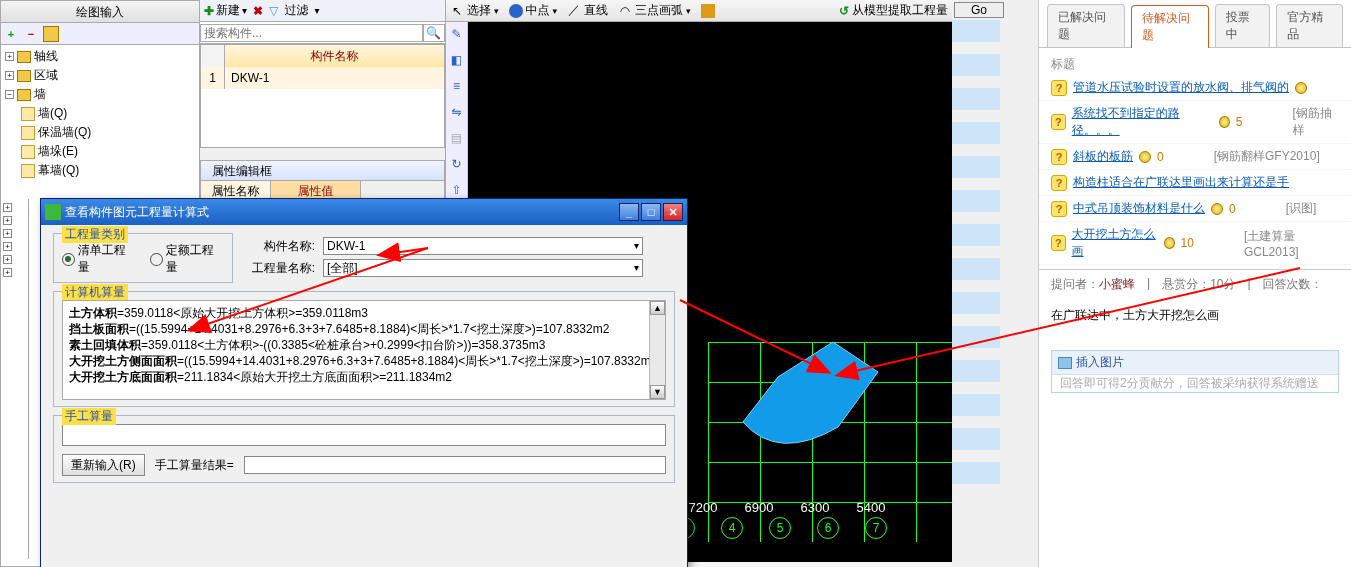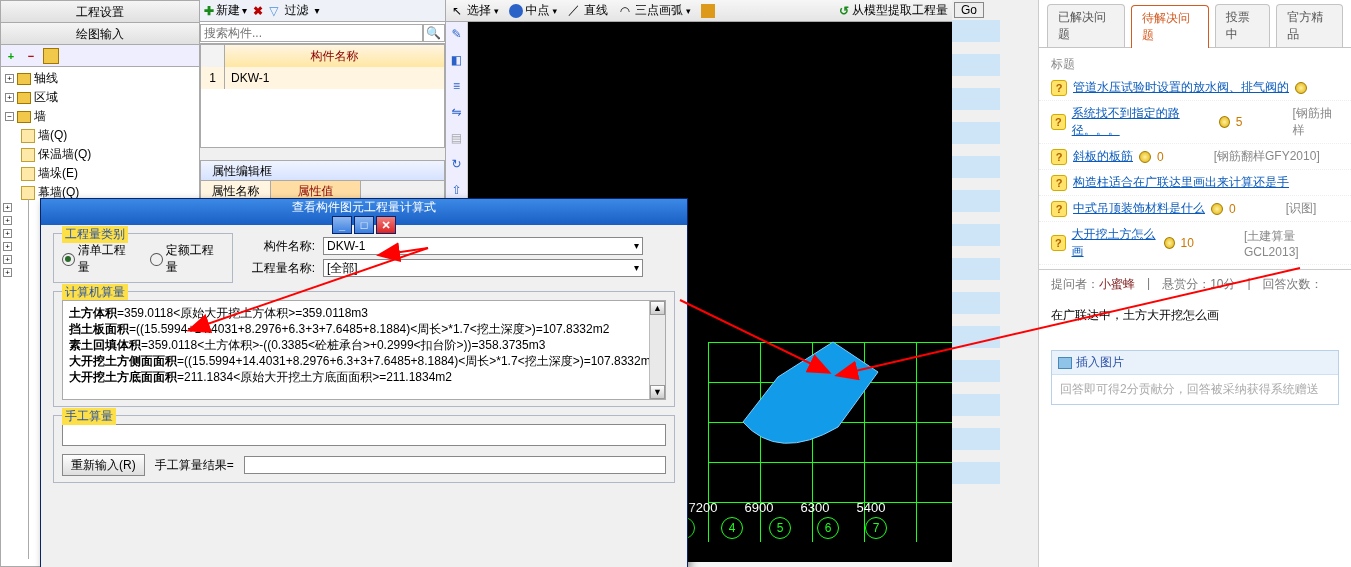--- a/index.html
+++ b/index.html
@@ -87,21 +87,21 @@
   .blue-shape { position:absolute; left:270px; top:310px; width:150px; height:120px; }
   .blue-shape svg { width:100%; height:100%; }
 
   .dim-row { position:absolute; left:210px; top:478px; color:#fff; font-size:13px; display:flex; gap:6px; }
   .dim-row span { width:50px; text-align:center; }
   .circ-row { position:absolute; left:205px; top:495px; display:flex; gap:26px; }
   .circ { width:22px; height:22px; border:1px solid #1aff1a; border-radius:50%; color:#1aff1a; font-size:12px; display:flex; justify-content:center; align-items:center; }
 
   
   .dialog { position:absolute; left:40px; top:198px; width:648px; height:370px; background:#f0f0f0; border:1px solid #0a246a; box-shadow:3px 3px 8px rgba(0,0,0,0.4); z-index:50; }
-  .dlg-title { height:26px; background: linear-gradient(#3b89e6,#1a5fc4); color:#fff; display:flex; align-items:center; padding:0 4px;flex-direction:column; }
+  .dlg-title { height:26px; background: linear-gradient(#3b89e6,#1a5fc4); color:#fff; display:flex; align-items:center; padding:0 4px; }
   .dlg-title .grn-file { width:16px; height:16px; background:#3cb83c; margin-right:4px; }
   .dlg-title .ttl { flex:1; }
   .win-btns { display:flex; gap:2px; }
   .win-btn { width:20px; height:18px; border:1px solid #0a246a; display:flex; justify-content:center; align-items:center; font-size:11px; font-weight:bold;}
   .wb-min,.wb-max { background: linear-gradient(#8fb8f0,#3b7fe0); color:#fff;}
   .wb-close { background: linear-gradient(#f08080,#d22); color:#fff;}
 
   .dlg-body { padding:8px 12px; height:340px; overflow:auto; }
   .fieldset { border:1px solid #b0b8c8; padding:8px 8px 6px; margin-bottom:8px; position:relative; }
   .legend { position:absolute; top:-8px; left:8px; background:#fde047; padding:0 3px; color:#2a52a8; }
@@ -119,21 +119,21 @@
   .calc-scroll { position:absolute; right:0; top:0; width:16px; height:100%; background:#e9e9e9; border-left:1px solid #bbb; }
   .calc-scroll .sc-btn { height:14px; background: linear-gradient(#fff,#ccc); border:1px solid #999; font-size:9px; text-align:center; line-height:12px; }
   .input-box { border:1px solid #888; height:18px; flex:1; background:#fff; }
 
   .btn-row { display:flex; gap:10px; margin-top:8px; align-items:center;justify-content:flex-end; }
   .std-btn { border:1px solid #888; background: linear-gradient(#fefefe,#dedede); height:22px; padding:0 8px; line-height:20px; }
 
   
   .stripe-col { position:absolute; left:952px; top:0; width:48px; height:567px; }
   .stripe { height:22px; background:#cde5f6; margin-bottom:12px; }
-  .go-btn { display:inline-block; padding:0 6px; border:1px solid #888; margin:2px; background:#eee;text-align:center; }
+  .go-btn { display:inline-block; padding:0 16px; border:1px solid #888; margin:2px; background:#eee;text-align:center; }
 
   
   .right-pane { position:absolute; left:1038px; top:0; right:0; height:567px; background:#fff; border-left:1px solid #ccc; }
   .tabs { display:flex; border-bottom:1px solid #c4c4c4; padding:4px 8px 0; gap:6px; }
   .tab { padding:4px 10px; border:1px solid #c4c4c4; border-bottom:none; border-radius:4px 4px 0 0; background:#f2f2f2; color:#555; }
   .tab.active { background:#fff; color:#d45a20; border-color:#d45a20 #d45a20 #fff; position:relative; top:1px; }
 
   .qtitle { color:#888; padding:8px 12px 2px; }
   .qitem { display:flex; align-items:center; gap:6px; padding:4px 12px; border-bottom:1px dotted #eee; }
   .qmark { width:16px; height:16px; background:#ffe36b; border-radius:3px; border:1px solid #d2aa00; color:#b06000; font-weight:bold; display:flex; justify-content:center; align-items:center; font-size:11px; }
@@ -142,34 +142,33 @@
   .badge-num { color:#ca7800; }
   .cat-tag { color:#888;margin-left:44px; }
 
   .qmeta { border-top:1px solid #ccc; margin-top:4px; padding:6px 12px; color:#777; display:flex; gap:12px; }
   .qmeta a { color:#7f1d1d; }
 
   .qhl { padding:8px 12px; color:#000; }
 
   .img-box { margin:18px 12px 0; border:1px solid #b8d0e8; }
   .img-box-hdr { background:#e9f1fb; padding:3px 6px; display:flex; align-items:center; gap:4px; color:#2a52a8; border-bottom:1px solid #cfe0f3; }
-  .img-box-hint { padding:6px 8px; color:#aaa; }
+  .img-box-hint { padding:0 8px; color:#aaa; }
   .img-ico { width:14px; height:12px; background:#8fc4e8; border:1px solid #4688b8; }
 
   
   svg.arrows { position:absolute; left:0; top:0; width:1351px; height:567px; pointer-events:none; z-index:60; }
 
 </style>
 </head>
 <body>
 
 <div class="left-area">
   <div class="tree-col">
     <div class="tree-headers">
-      <div class="tree-header">工程设置</div>
       <div class="tree-header">绘图输入</div>
     </div>
     <div class="tree-toolbar">
       <span class="tb-icon fold-accent">+</span>
       <span class="tb-icon fold-red">−</span>
       <span class="tb-icon fold-open"></span>
     </div>
     <div class="tree-body">
       <div class="tree-row">
           <span class="exp">+</span>

